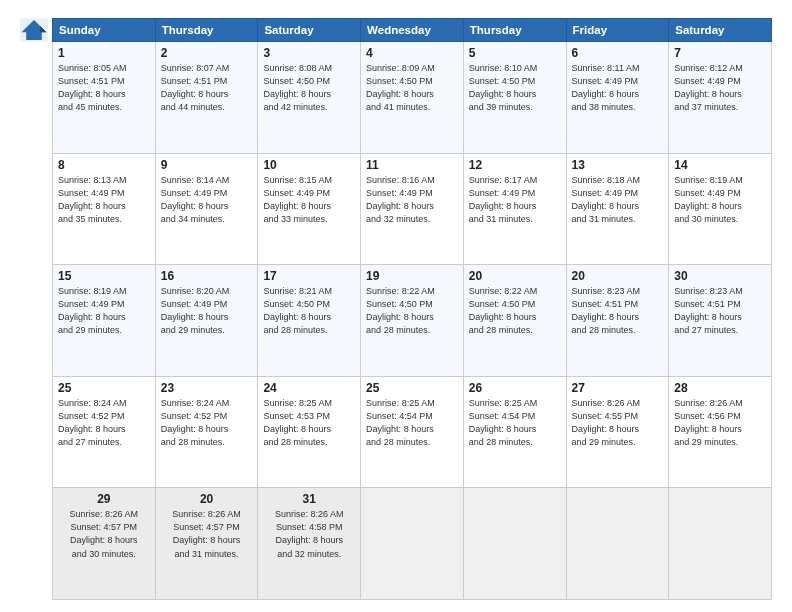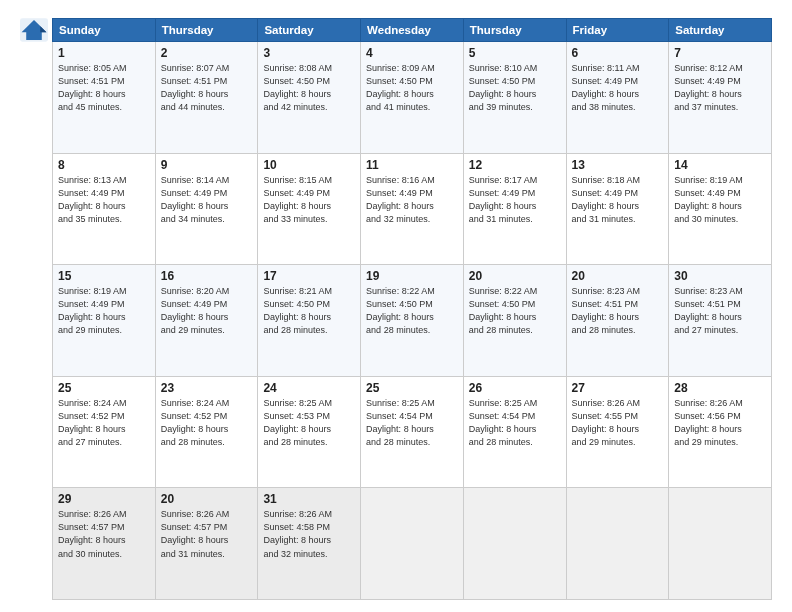--- a/index.html
+++ b/index.html
@@ -75,20 +75,21 @@
       border: 1px solid #ccc;
       padding: 4px 5px;
       background: #fff;
       height: 82px;
     }
     .calendar tbody tr:nth-child(odd) td {
       background: #f5f8fc;
     }
     .calendar tbody tr:last-child td {
       background: #ebebeb;
+      text-align: center;
     }
     .day-num {
       font-size: 12px;
       font-weight: bold;
       color: #222;
       display: block;
       margin-bottom: 2px;
     }
     .cell-text {
       color: #333;

